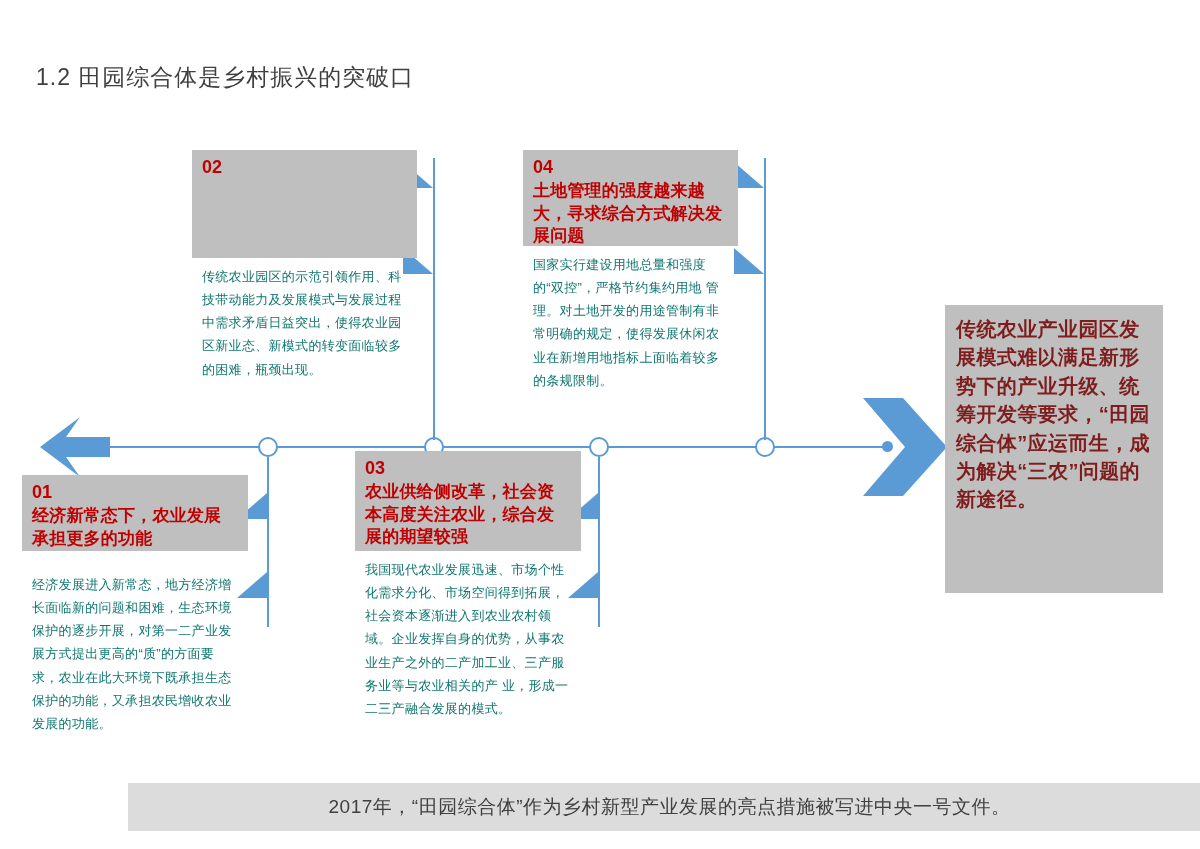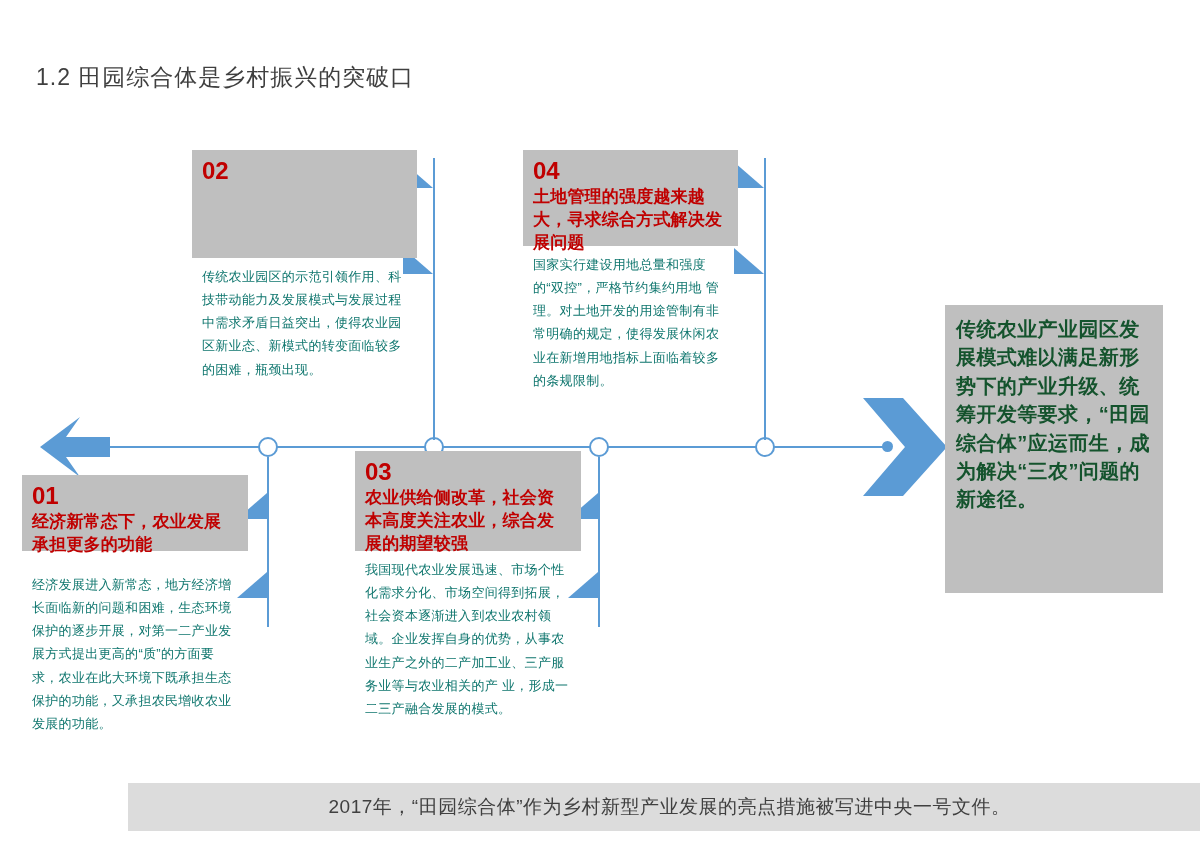--- a/index.html
+++ b/index.html
@@ -102,21 +102,21 @@
     background: #bfbfbf;
     color: #c00000;
     font-weight: bold;
     padding: 8px 10px 10px 10px;
     box-sizing: border-box;
     line-height: 1.34;
     font-size: 17px;
   }
   .card-num {
     display: block;
-    font-size: 24px;
+    font-size: 18px;
     color: #c00000;
     font-weight: bold;
     line-height: 1.1;
     margin-bottom: 2px;
   }
   .card-head-text {
     display: block;
     font-size: 17px;
     letter-spacing: 0.2px;
   }
@@ -132,21 +132,21 @@
   
   .conclusion {
     position: absolute;
     left: 945px;
     top: 305px;
     width: 218px;
     height: 288px;
     background: #bfbfbf;
     box-sizing: border-box;
     padding: 10px 9px 0 11px;
-    color: #14532d;
+    color: #7f1d1d;
     font-weight: bold;
     font-size: 20px;
     line-height: 1.42;
     letter-spacing: 0.4px;
   }
 
   
   .footer-banner {
     position: absolute;
     left: 128px;

